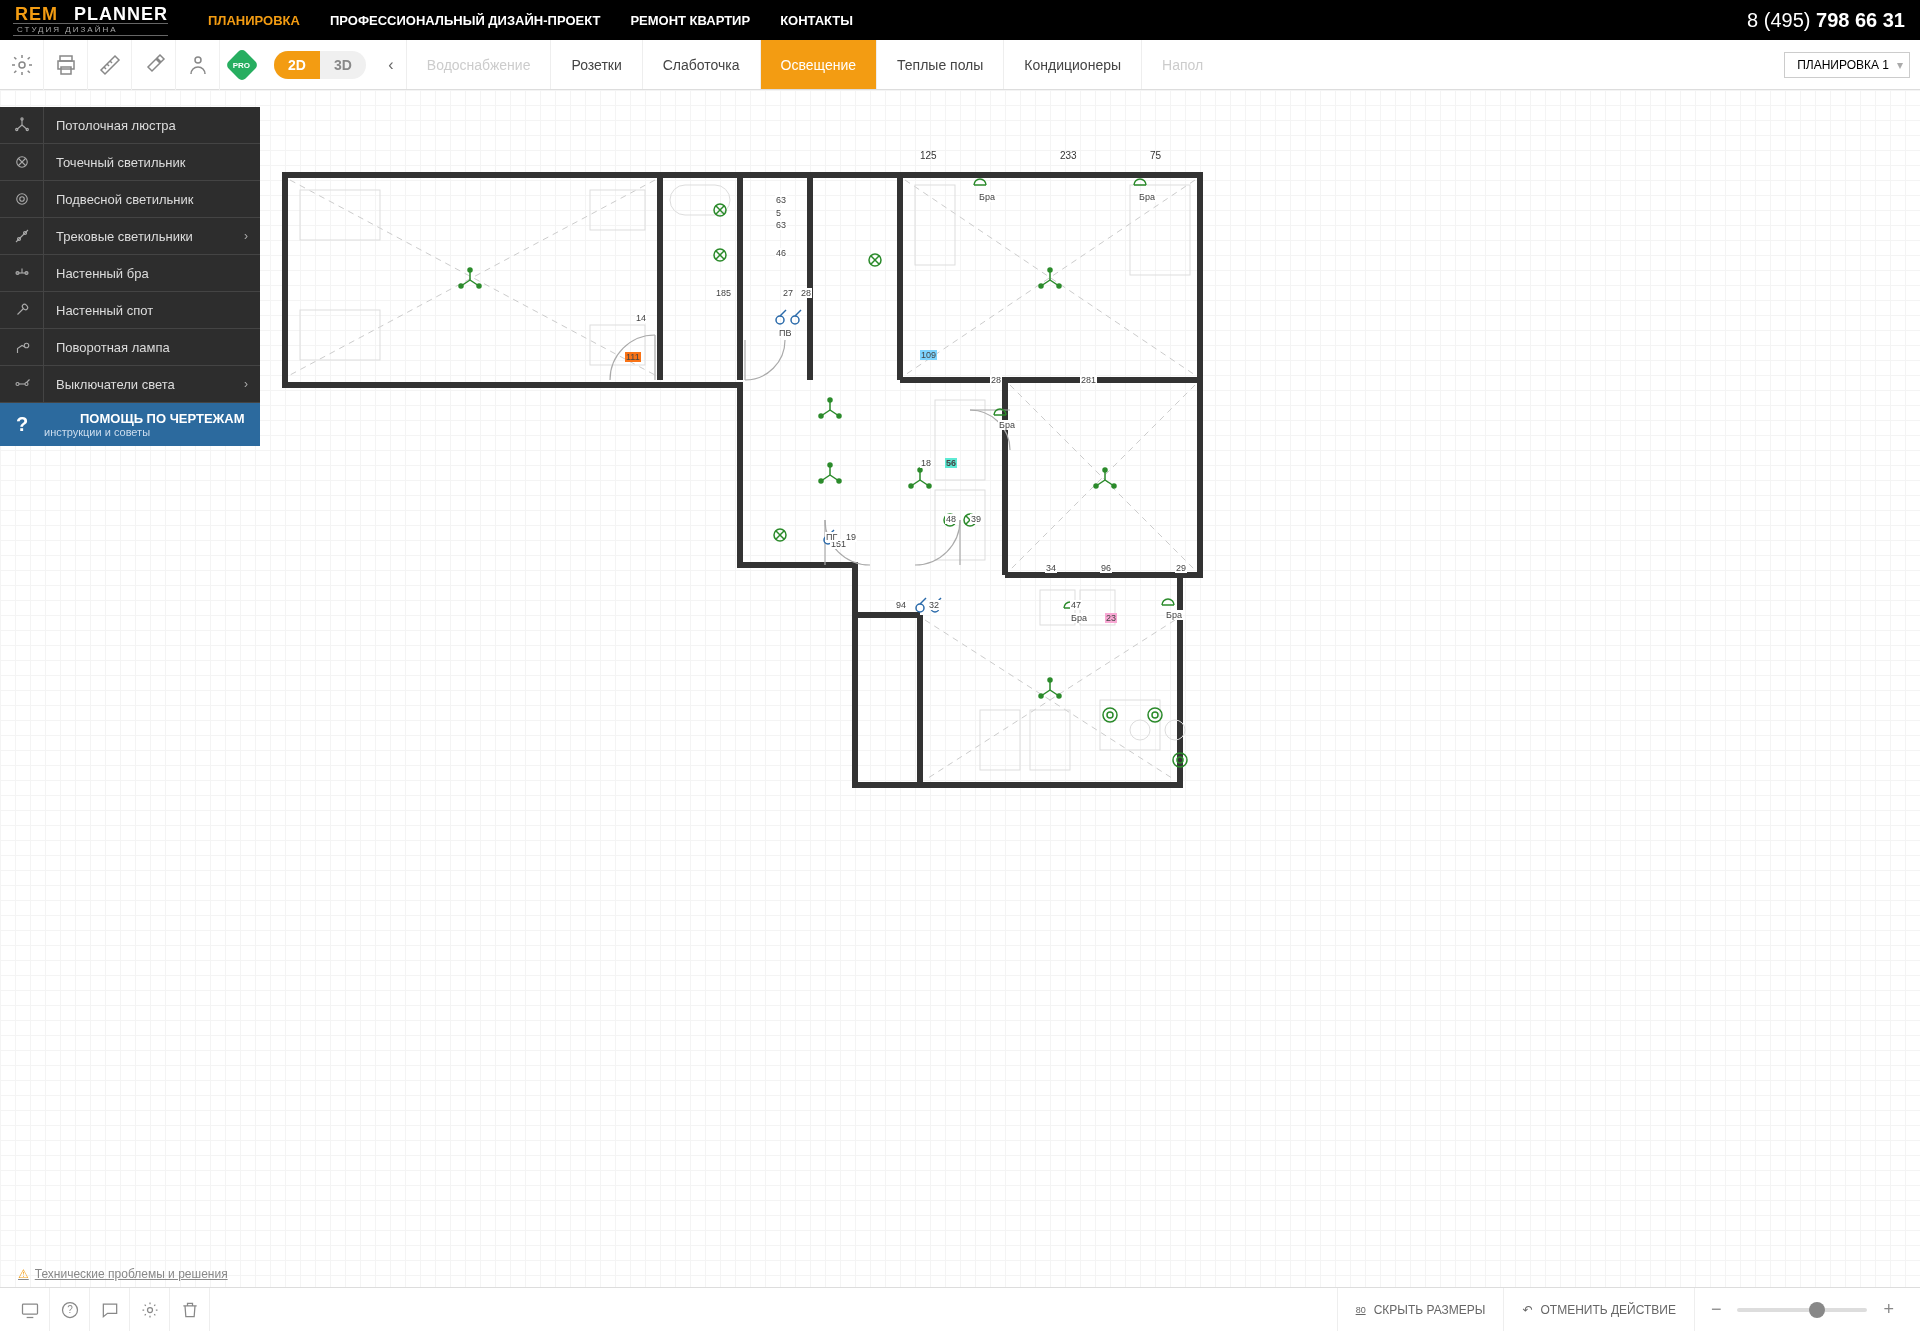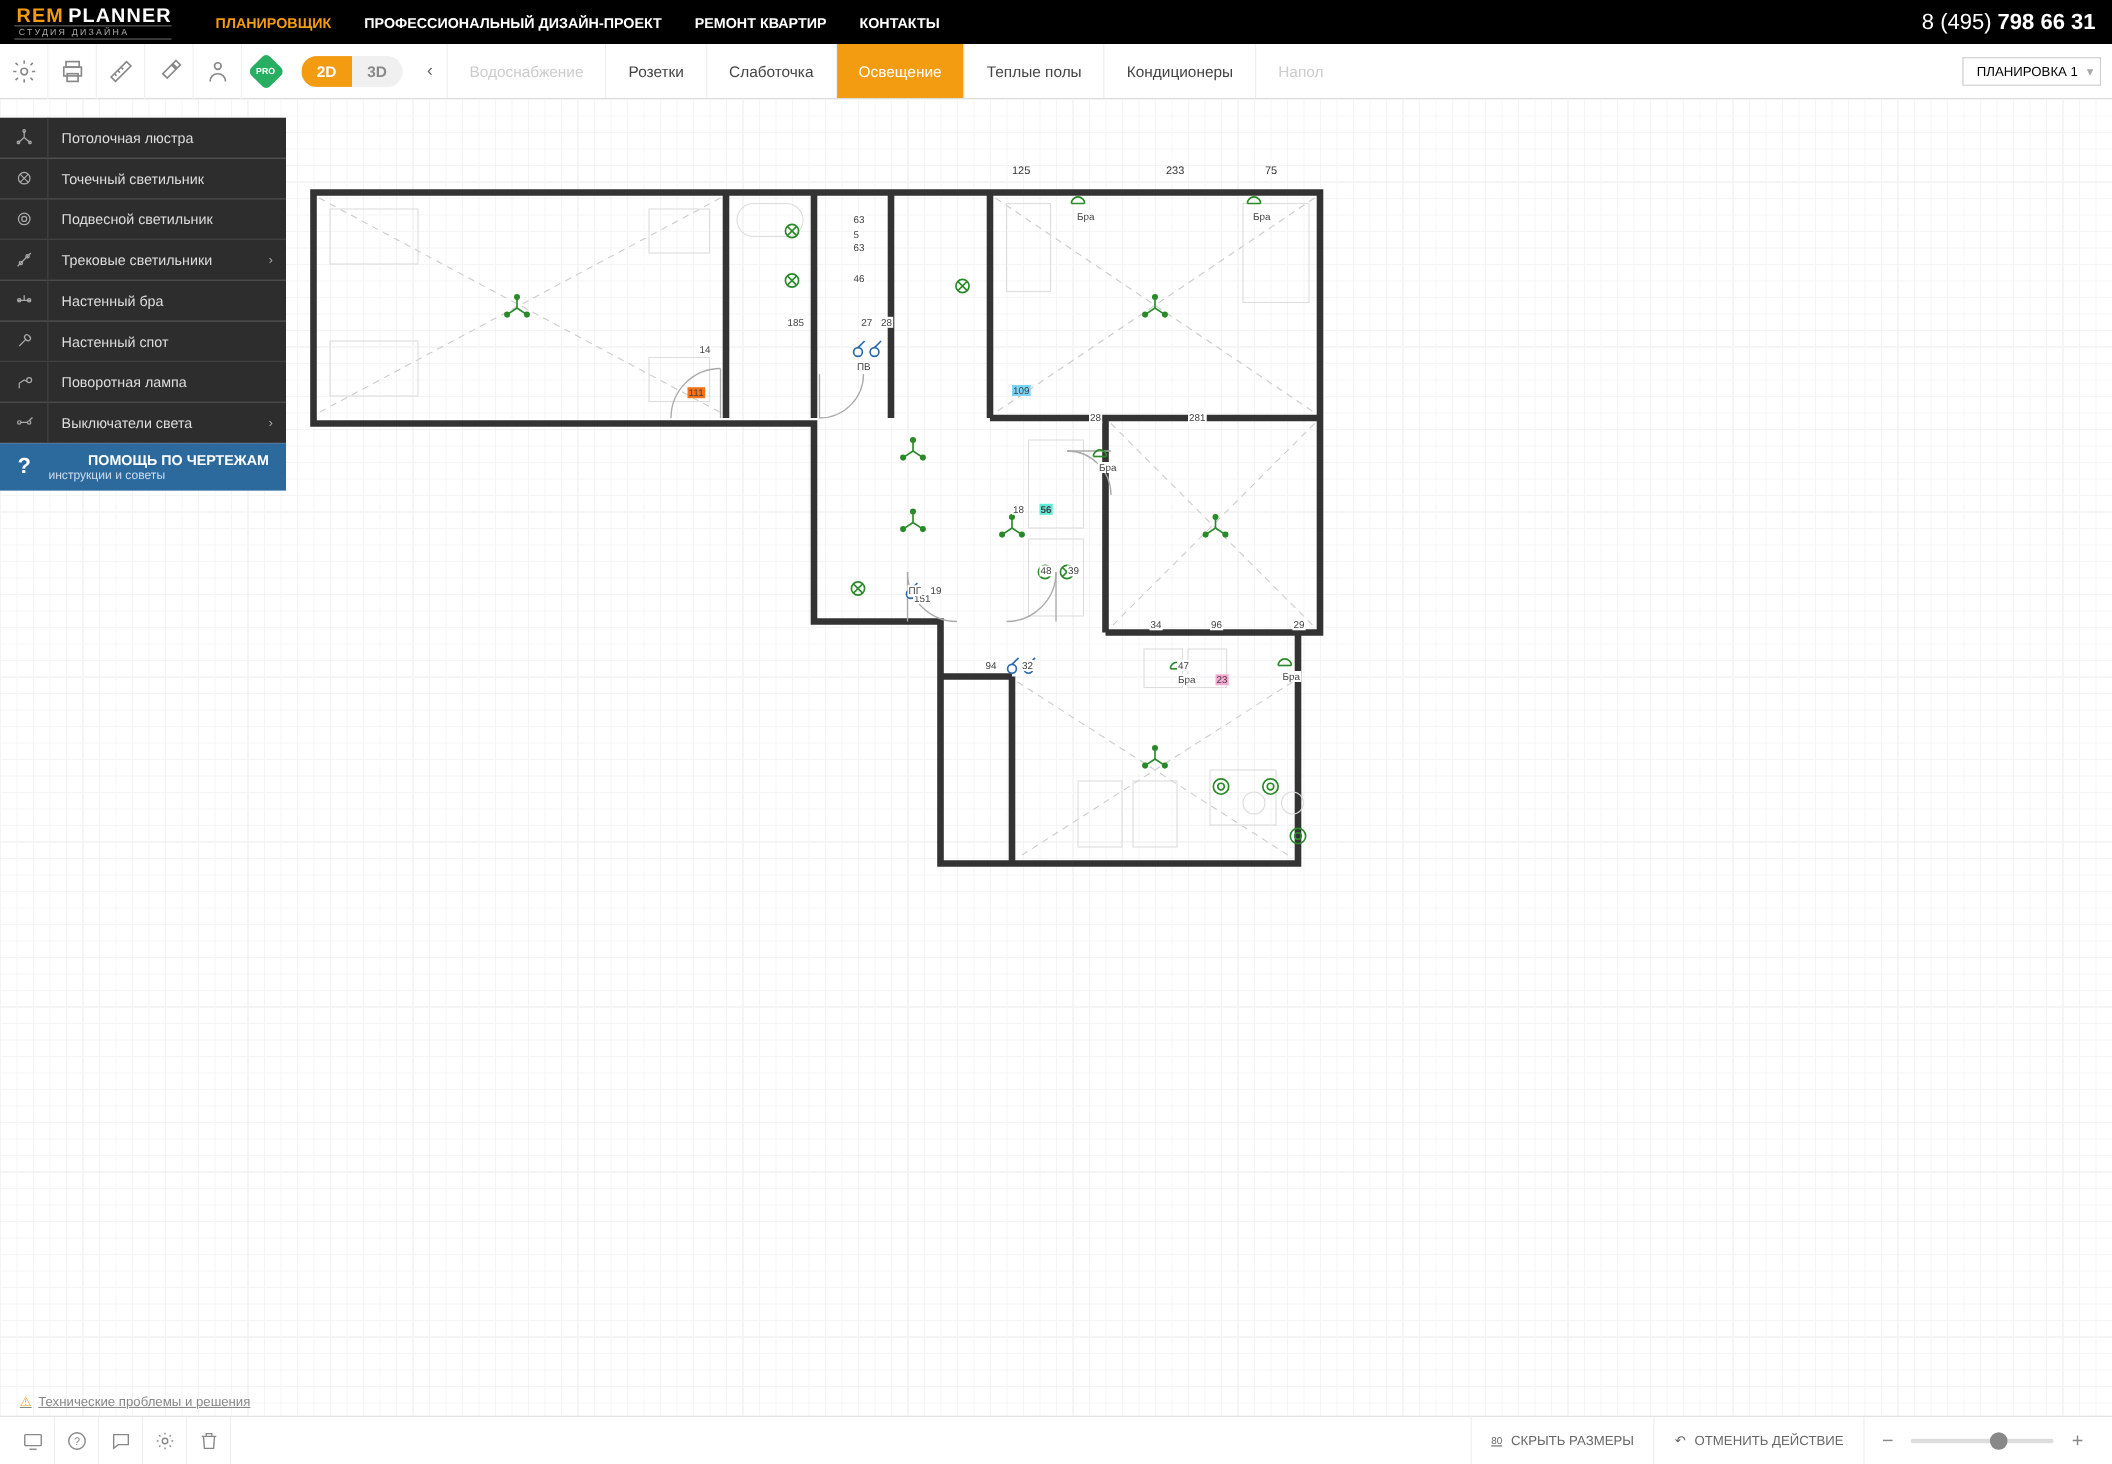--- a/index.html
+++ b/index.html
@@ -1,21 +1,21 @@
 <!DOCTYPE html>
 <html><head>
 <meta charset="utf-8">
 <style>
 * { margin: 0; padding: 0; box-sizing: border-box; font-family: Arial, sans-serif; }
 html, body { width: 100%; height: 100%; overflow: hidden; }
 body { background: #fff; }
 
 
 .topnav { background: #000; height: 40px; display: flex; align-items: center; padding: 0 15px; }
-.logo { display: flex; align-items: baseline; gap: 4px; }
+.logo { display: flex; align-items: baseline; gap: 16px; }
 .logo-rem { color: #f39c12; font-weight: 700; font-size: 18px; letter-spacing: 1px; }
 .logo-planner { color: #fff; font-weight: 700; font-size: 18px; letter-spacing: 1px; }
 .logo-sub { color: #aaa; font-size: 8px; letter-spacing: 2px; margin-left: -2px; margin-top: -2px; border-top: 1px solid #666; border-bottom: 1px solid #666; padding: 1px 4px;}
 .logo-wrap { display: flex; flex-direction: column; }
 .nav-items { display: flex; gap: 30px; margin-left: 40px; }
 .nav-item { color: #fff; font-size: 13px; font-weight: 700; cursor: pointer; }
 .nav-item.active { color: #f39c12; }
 .phone { margin-left: auto; color: #fff; font-size: 20px; }
 .phone .prefix { font-weight: 400; }
 .phone .bold { font-weight: 700; }
@@ -82,21 +82,21 @@
 
 <div class="topnav">
   <div class="logo-wrap">
     <div class="logo">
       <span class="logo-rem">REM</span>
       <span class="logo-planner">PLANNER</span>
     </div>
     <span class="logo-sub">СТУДИЯ ДИЗАЙНА</span>
   </div>
   <div class="nav-items">
-    <span class="nav-item active">ПЛАНИРОВЩИК</span>
+    <span class="nav-item active">ПЛАНИРОВКА</span>
     <span class="nav-item">ПРОФЕССИОНАЛЬНЫЙ ДИЗАЙН-ПРОЕКТ</span>
     <span class="nav-item">РЕМОНТ КВАРТИР</span>
     <span class="nav-item">КОНТАКТЫ</span>
   </div>
   <div class="phone">
     <span class="prefix">8 (495) </span><span class="bold">798 66 31</span>
   </div>
 </div>
 
 <div class="toolbar">

